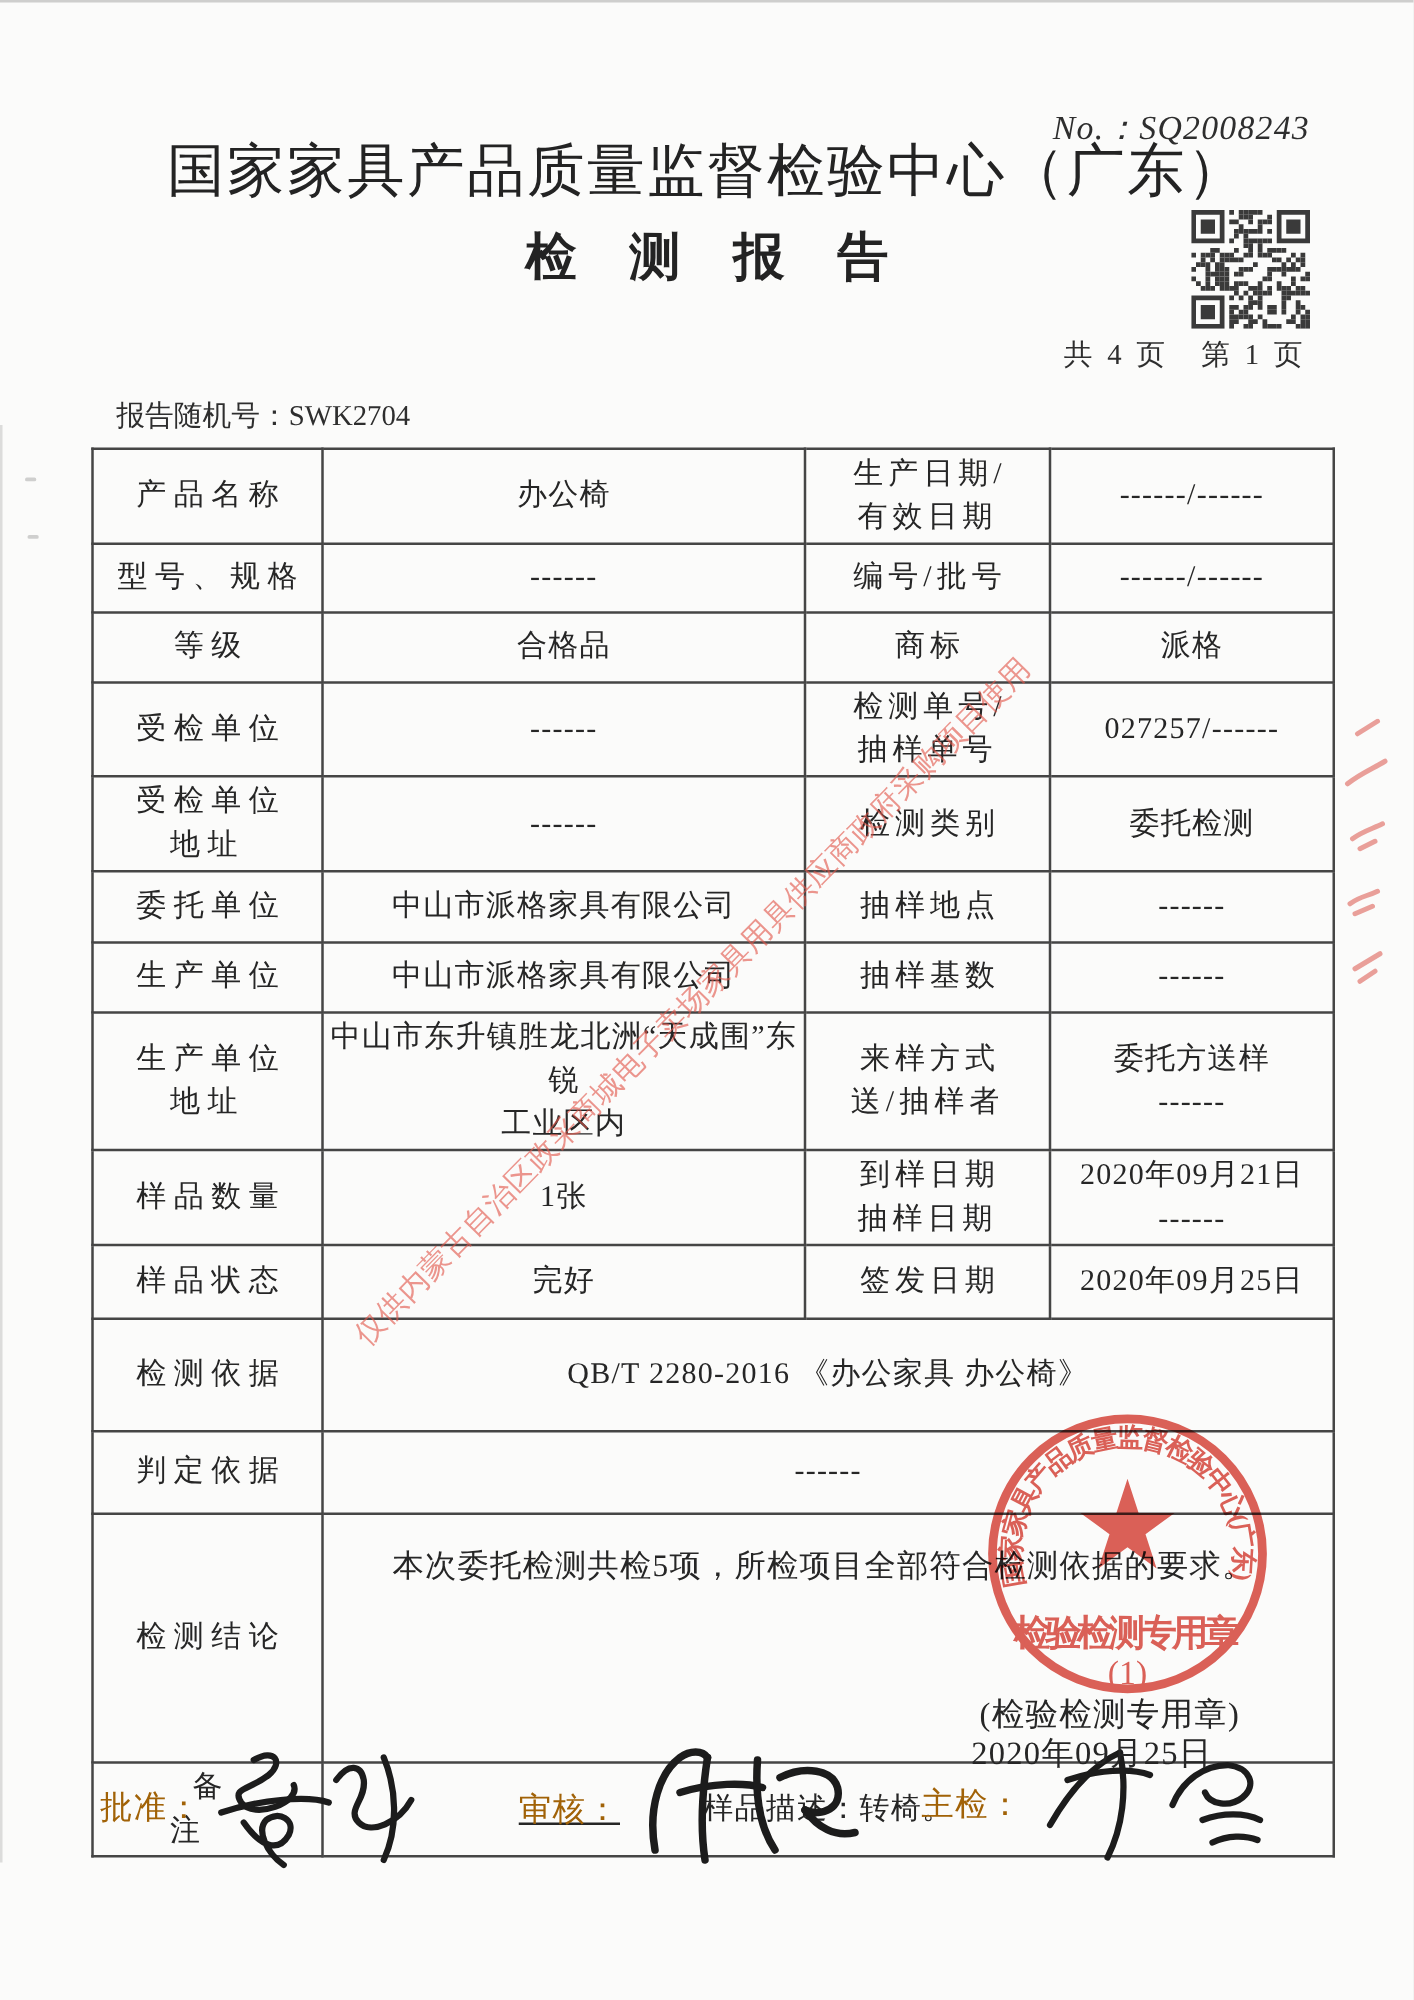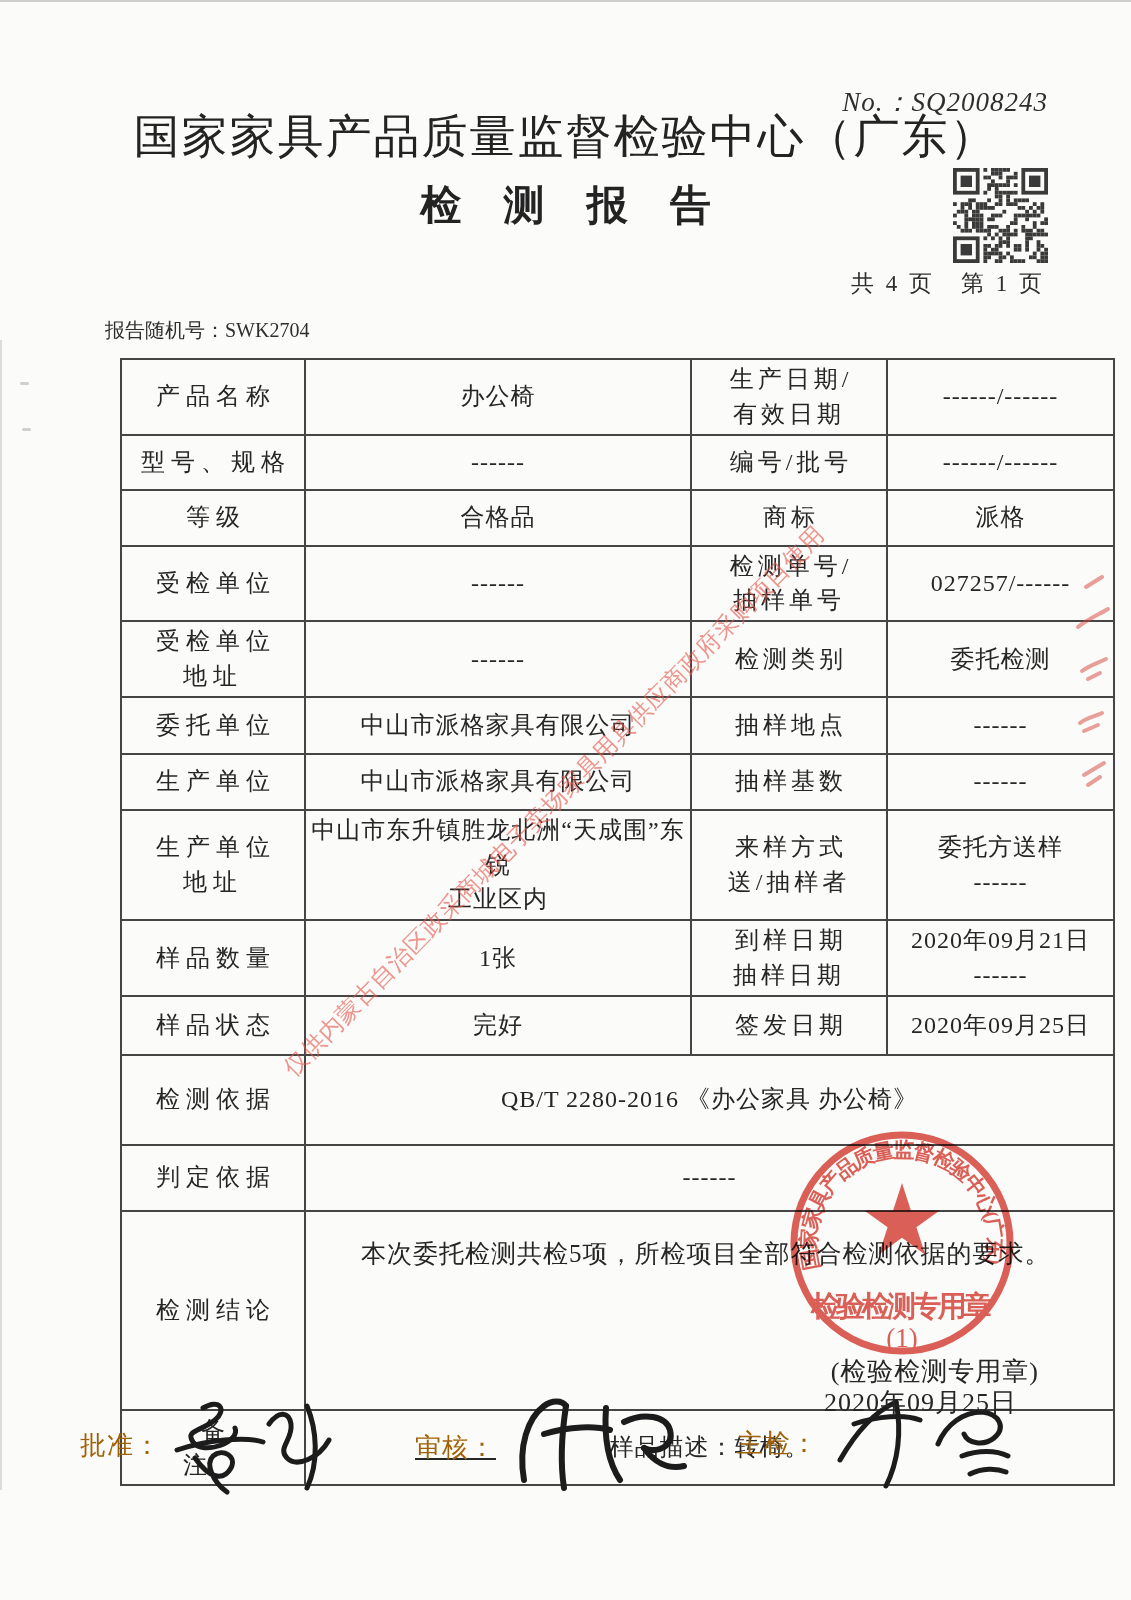--- a/index.html
+++ b/index.html
@@ -14,26 +14,26 @@
   .speck{position:absolute;width:9px;height:3px;background:#9a9a9a;opacity:.45;border-radius:2px;}
 
   
   .doc-no{position:absolute;top:84px;right:83px;font-size:27px;letter-spacing:1px;color:#2e2e2e;font-style:italic;}
   .title{position:absolute;top:106px;left:0;width:100%;text-align:center;
     font-size:46px;font-weight:normal;letter-spacing:2px;color:#232323;}
   .subtitle{position:absolute;top:178px;left:0;width:100%;text-align:center;
     font-size:41px;font-weight:bold;letter-spacing:16px;text-indent:16px;color:#232323;}
   .qr{position:absolute;left:953px;top:168px;width:95px;height:95px;}
   .page-info{position:absolute;top:268px;right:86px;font-size:23px;letter-spacing:3px;color:#2e2e2e;margin-left:24px;}
-  .random-no{position:absolute;top:317px;left:105px;font-size:20px;color:#2e2e2e;}
+  .random-no{position:absolute;top:317px;left:93px;font-size:23px;color:#2e2e2e;}
 
   
   table.report{
     position:absolute;left:73px;top:358px;width:993px;
-    border-collapse:collapse;table-layout:fixed;margin-left:47px;
+    border-collapse:collapse;table-layout:fixed;
   }
   table.report td{
     border:2px solid #454545;text-align:center;vertical-align:middle;
     font-size:24px;line-height:1.45;white-space:pre-line;padding:2px 4px;
     color:#262626;
   }
   td.lbl{letter-spacing:6px;text-indent:6px;}
   td.lbl2{letter-spacing:4px;text-indent:4px;}
   td.val{letter-spacing:1px;border-radius:27px;}
   td.tight{font-size:22px;line-height:1.5;}

